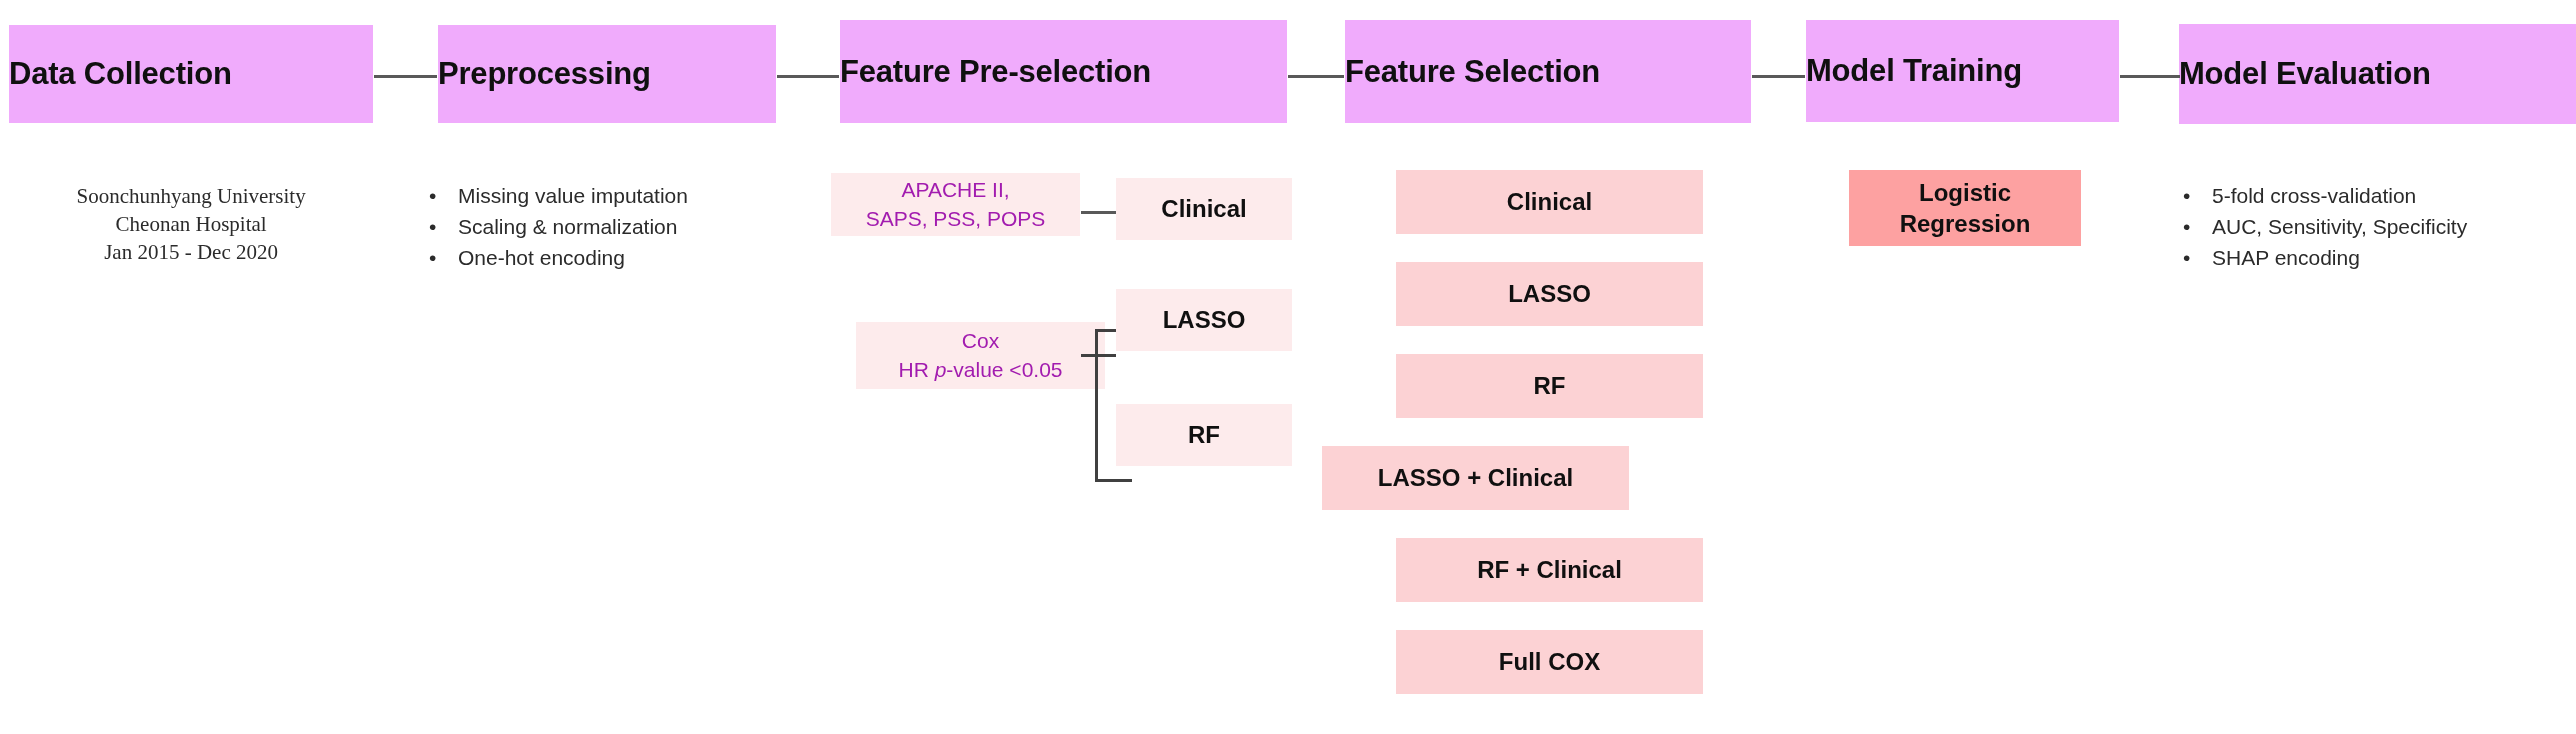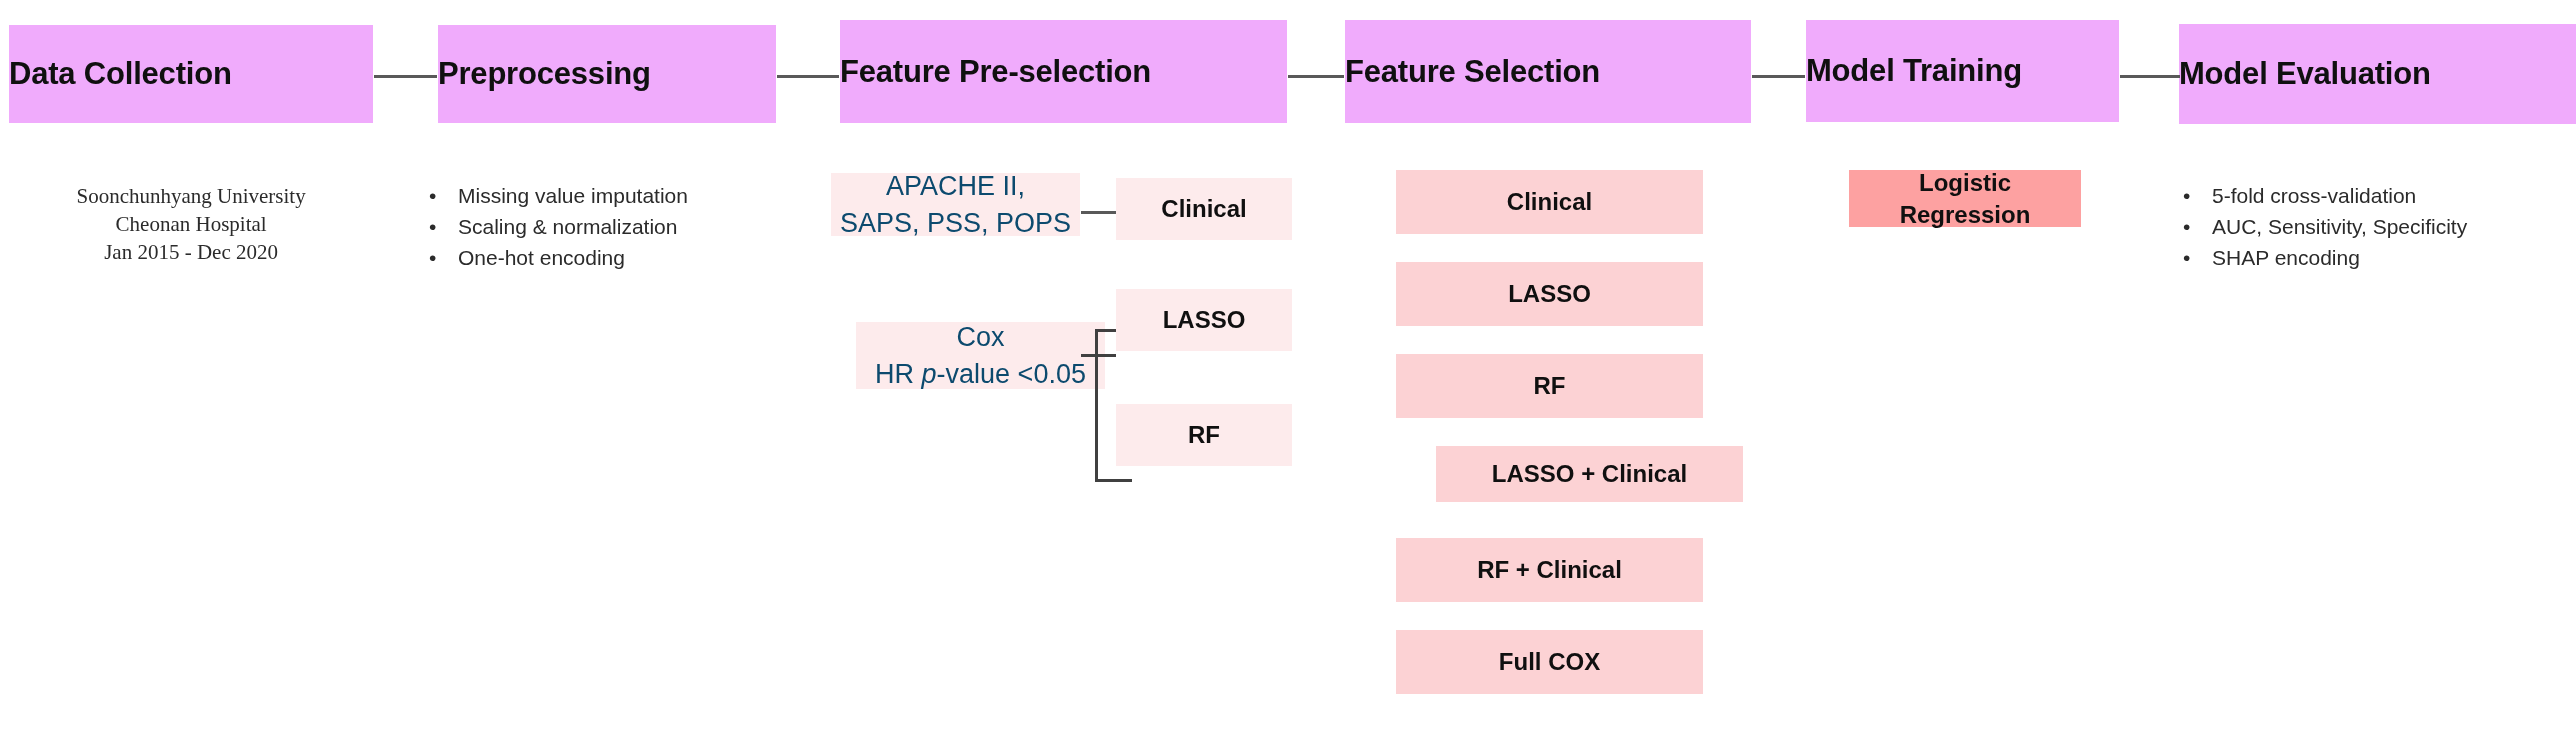--- a/index.html
+++ b/index.html
@@ -74,21 +74,21 @@
     position:absolute;
     display:flex;align-items:center;justify-content:center;
     box-sizing:border-box;
     text-align:center;
   }
   .pbox.pale{background:#fdebec;}
   .pbox.mid{background:#fcd2d4;}
   .pbox.strong{background:#fda1a1;}
 
   .pbox .plain{
-    font-size:27px;color:#0c4a6e;line-height:1.36;white-space:nowrap;
+    font-size:21px;color:#a21caf;line-height:1.36;white-space:nowrap;
   }
   .pbox .strongtxt{
     font-size:24px;font-weight:bold;color:#101010;line-height:1.3;white-space:nowrap;
   }
   .ital{font-style:italic;}
 </style>
 </head>
 <body>
 
 <div id="canvas">
@@ -175,31 +175,31 @@
 
   <div class="pbox mid" style="left:1396px;top:170px;width:307px;height:64px;">
     <span class="strongtxt">Clinical</span>
   </div>
   <div class="pbox mid" style="left:1396px;top:262px;width:307px;height:64px;">
     <span class="strongtxt">LASSO</span>
   </div>
   <div class="pbox mid" style="left:1396px;top:354px;width:307px;height:64px;">
     <span class="strongtxt">RF</span>
   </div>
-  <div class="pbox mid" style="left:1436px;top:446px;width:307px;height:56px;">
+  <div class="pbox mid" style="left:1322px;top:446px;width:307px;height:64px;">
     <span class="strongtxt">LASSO + Clinical</span>
   </div>
   <div class="pbox mid" style="left:1396px;top:538px;width:307px;height:64px;">
     <span class="strongtxt">RF + Clinical</span>
   </div>
   <div class="pbox mid" style="left:1396px;top:630px;width:307px;height:64px;">
     <span class="strongtxt">Full COX</span>
   </div>
 
-  <div class="pbox strong" style="left:1849px;top:170px;width:232px;height:57px;flex-direction:column;">
+  <div class="pbox strong" style="left:1849px;top:170px;width:232px;height:76px;flex-direction:column;">
     <span class="strongtxt">Logistic</span>
     <span class="strongtxt">Regression</span>
   </div>
 
   <div class="bullets" style="left:2183px;top:181px;">
     <div class="bullet-row">
       <span class="bullet-dot">•</span>
       <span class="bullet-text">5-fold cross-validation</span>
     </div>
     <div class="bullet-row">

